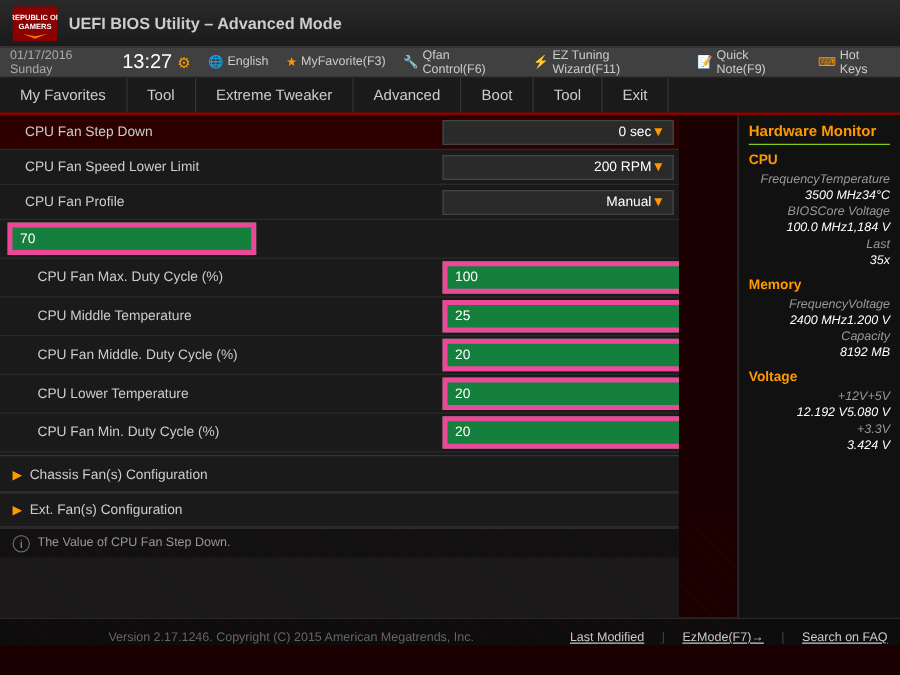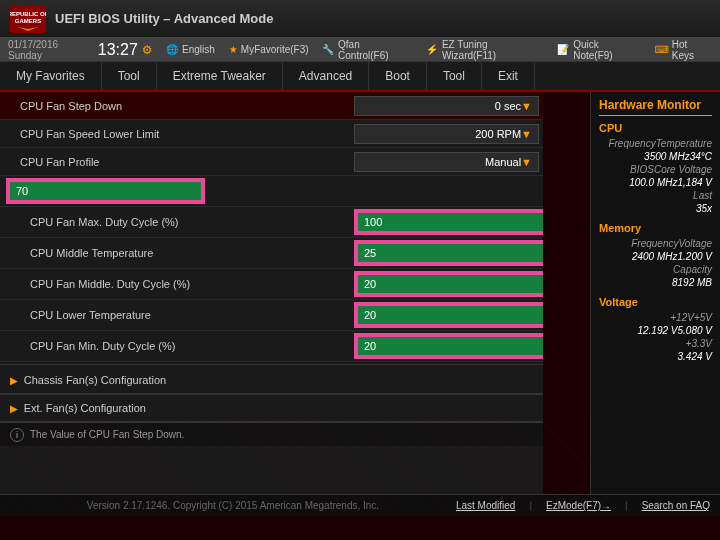--- a/index.html
+++ b/index.html
@@ -233,21 +233,21 @@
       justify-content: center;
       font-size: 9px;
       color: #aaa;
     }
 
     
     .footer-bar {
       background: #0d0d0d;
       height: 22px;
       display: flex;
-      align-items: center;
+      align-items: flex-end;
       justify-content: space-between;
       padding: 0 10px;
       border-top: 1px solid #333;
       font-size: 10px;
     }
     .footer-center {
       color: #666;
       font-size: 10px;
     }
     .footer-actions {

